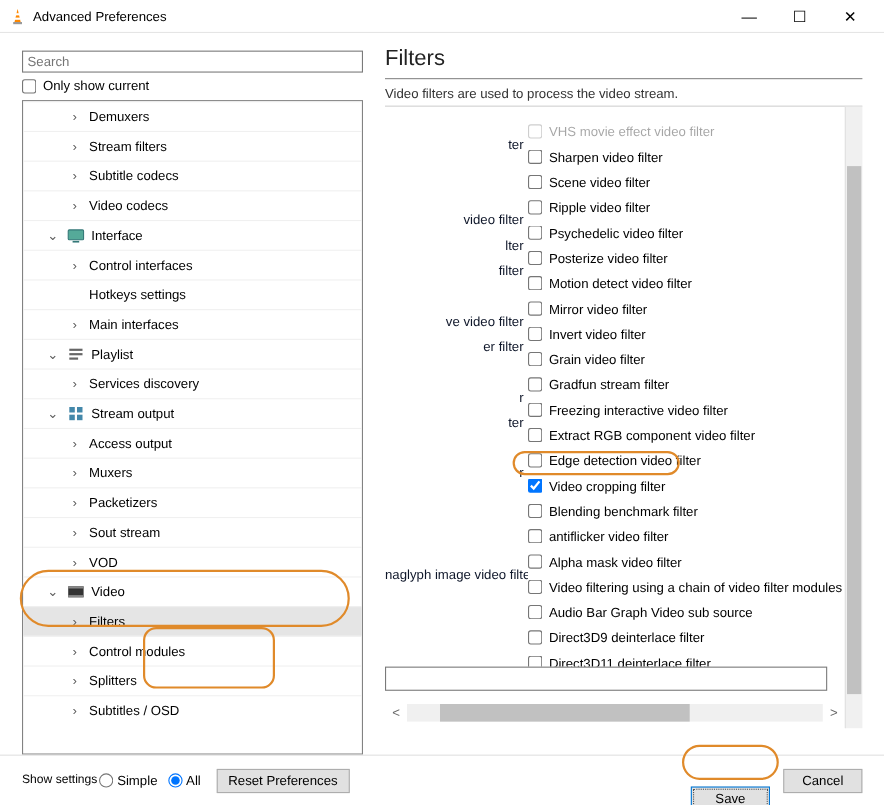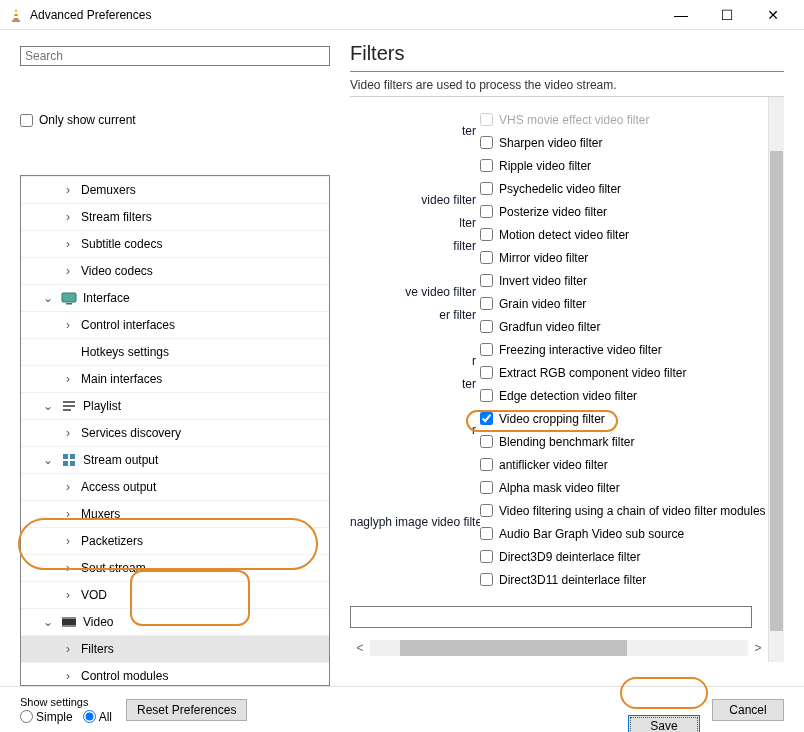--- a/index.html
+++ b/index.html
@@ -9,21 +9,21 @@
 .titlebar { height: 30px; display: flex; align-items: center; padding: 0 8px; border-bottom: 1px solid #e5e5e5; }
 .titlebar .logo { width: 16px; height: 16px; margin-right: 6px; }
 .titlebar .title { flex: 1; font-size: 12px; }
 .titlebar .controls { display: flex; gap: 0; }
 .titlebar .controls div { width: 46px; height: 30px; display: flex; align-items: center; justify-content: center; font-size: 14px; }
 
 
 .content { display: flex; height: calc(100% - 30px - 46px); }
 
 
-.left { width: 340px; padding: 16px 4px 0 20px; display: flex; flex-direction: column; position: relative; gap: 42px; }
+.left { width: 340px; padding: 16px 4px 0 20px; display: flex; flex-direction: column; position: relative; }
 .search { width: 310px; height: 20px; border: 1px solid #7a7a7a; padding: 2px 4px; font-size: 12px; }
 .onlyshow { display: flex; align-items: center; gap: 6px; margin-top: 5px; }
 .onlyshow input { width: 13px; height: 13px; }
 .tree-wrap { margin-top: 6px; width: 310px; border: 1px solid #828282; flex: 1; overflow: hidden; position: relative; background:#fff; }
 .tree { position: absolute; inset:0; overflow-y: auto; }
 .tree::-webkit-scrollbar { width: 16px; }
 .tree::-webkit-scrollbar-track { background:#f0f0f0; }
 .tree::-webkit-scrollbar-thumb { background:#c1c1c1; }
 
 .row { height: 27px; display: flex; align-items: center; gap: 6px; padding-left: 6px; border-top: 1px solid #f0f0f0; white-space: nowrap; }
@@ -52,21 +52,21 @@
 
 .hscroll-area { height:20px; display:flex; align-items:center; margin-top:2px; }
 .hscroll-arrow { width:20px; text-align:center; color:#666; user-select:none; }
 .hscroll-track { flex:1; height:16px; background:#f0f0f0; position:relative; }
 .hscroll-thumb { position:absolute; left:30px; width:60%; top:0; bottom:0; background:#c1c1c1; }
 
 .inputline { position:absolute; left:0; right:16px; bottom:34px; height:22px; border:1px solid #7a7a7a; background:#fff; }
 
 
 .bottom { position:absolute; left:0; right:0; bottom:0; height:46px; border-top:1px solid #e0e0e0; display:flex; align-items:center; padding:0 20px; }
-.show-settings { display:flex; flex-direction:column; gap:2px; }
+.show-settings { display:flex; flex-direction:row; gap:2px; }
 .show-settings .lbl { font-size:11px; }
 .radios { display:flex; gap:10px; align-items:center; }
 .radios label { display:flex; align-items:center; gap:3px; font-size:12px; }
 .btn { height:22px; padding:0 10px; background:#e1e1e1; border:1px solid #adadad; font-size:12px; display:flex; align-items:center; }
 .btn.save { background:#e1e1e1; border:1px solid #0078d7; outline:1px dotted #555; outline-offset:-3px; }
 .spacer { flex:1; }
 
 
 .annot { position:absolute; border:2px solid #e08a2a; border-radius:18px; pointer-events:none; }
 </style>
@@ -248,20 +248,24 @@
               <label class="check" style="opacity: 0.35;">
                 <input type="checkbox" style="">
                 <span>VHS movie effect video filter</span>
               </label>
               <label class="check">
                 <input type="checkbox" style="">
                 <span>Sharpen video filter</span>
               </label>
               <label class="check">
                 <input type="checkbox" style="">
+                <span>Scene video filter</span>
+              </label>
+              <label class="check">
+                <input type="checkbox" style="">
                 <span>Ripple video filter</span>
               </label>
               <label class="check">
                 <input type="checkbox" style="">
                 <span>Psychedelic video filter</span>
               </label>
               <label class="check">
                 <input type="checkbox" style="">
                 <span>Posterize video filter</span>
               </label>
@@ -276,21 +280,21 @@
               <label class="check">
                 <input type="checkbox" style="">
                 <span>Invert video filter</span>
               </label>
               <label class="check">
                 <input type="checkbox" style="">
                 <span>Grain video filter</span>
               </label>
               <label class="check">
                 <input type="checkbox" style="">
-                <span>Gradfun video filter</span>
+                <span>Gradfun stream filter</span>
               </label>
               <label class="check">
                 <input type="checkbox" style="">
                 <span>Freezing interactive video filter</span>
               </label>
               <label class="check">
                 <input type="checkbox" style="">
                 <span>Extract RGB component video filter</span>
               </label>
               <label class="check">

